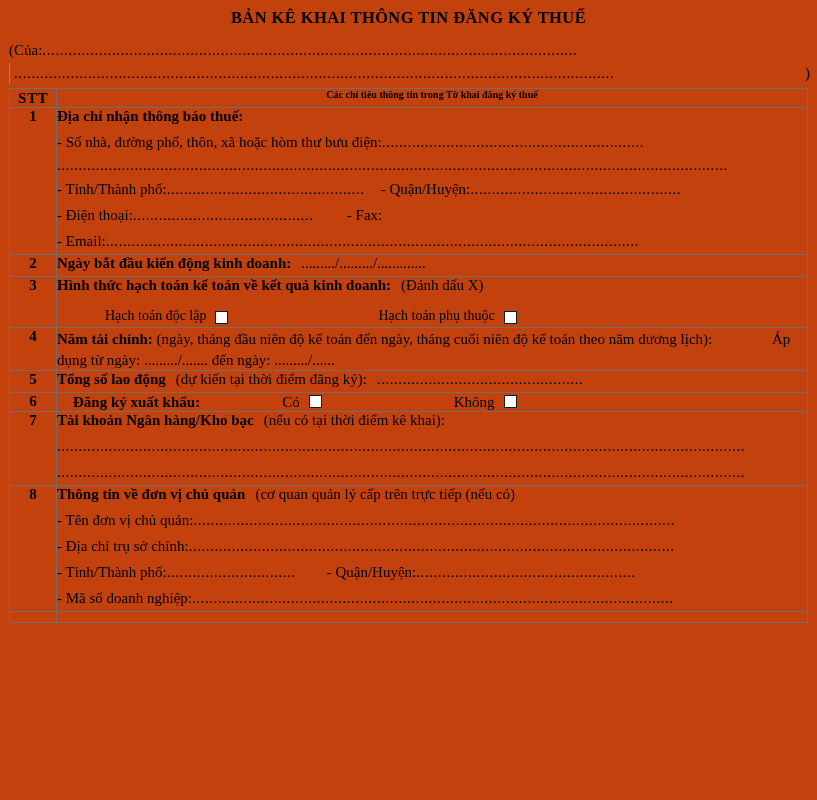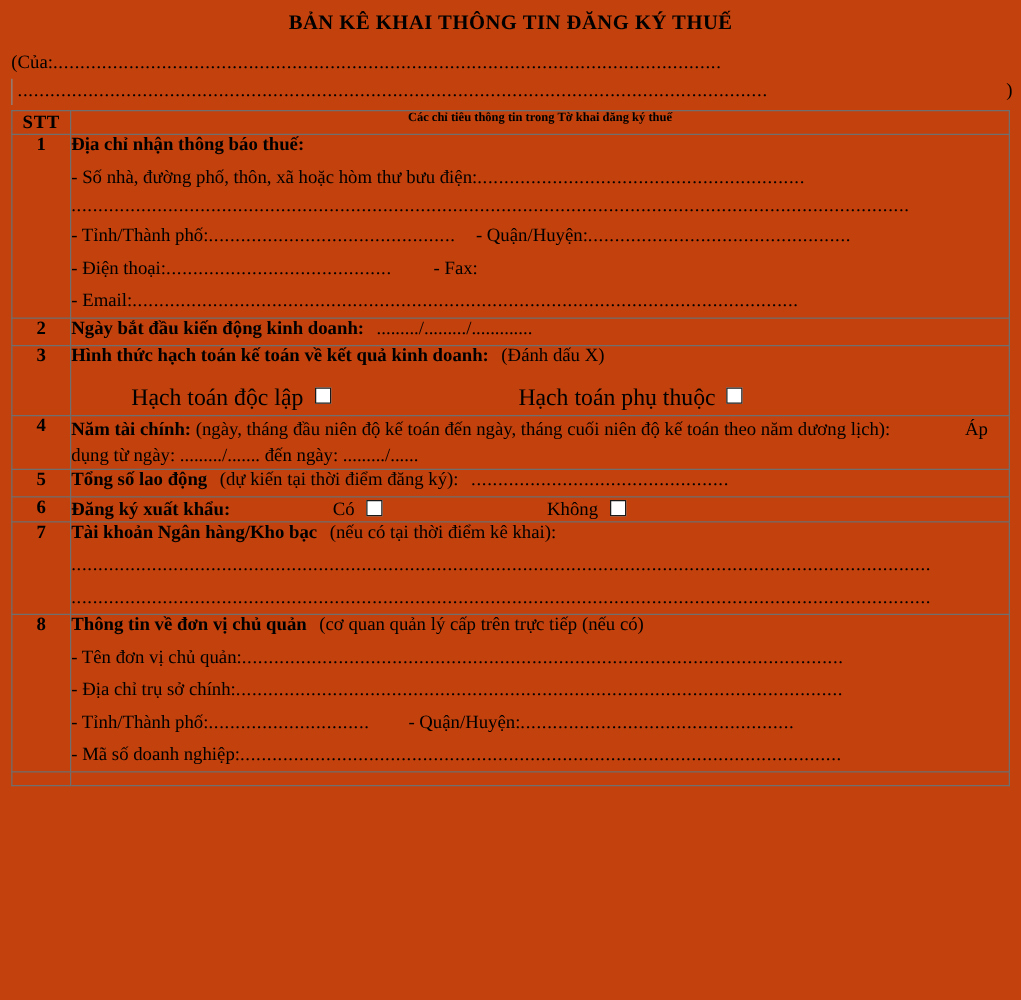--- a/index.html
+++ b/index.html
@@ -131,32 +131,33 @@
     border: 1.2px solid #1a1a1a;
     margin: 0 0 0 9px;
     position: relative;
     top: 1px;
     flex: 0 0 auto;
     background: #fff;
   }
 
   .opt-row {
     display: flex;
-    align-items: flex-start;
+    align-items: center;
     padding: 11px 0 4px 0;
-    font-size: 19px;
+    font-size: 14px;
   }
   .opt-pad-a { flex: 0 0 48px; }
   .opt-gap   { flex: 0 0 150px; }
 
   .opt-row-6 {
     display: flex;
     align-items: baseline;
     padding: 1px 0 1px 0;
     font-size: 15px;
+    margin-left: 16px;
   }
   .gap-6a { flex: 0 0 82px; }
   .gap-6b { flex: 0 0 132px; }
 
   .wrap-text {
     font-size: 15px;
     line-height: 1.35;
     white-space: normal;
     padding: 1px 0 0 0;
   }

